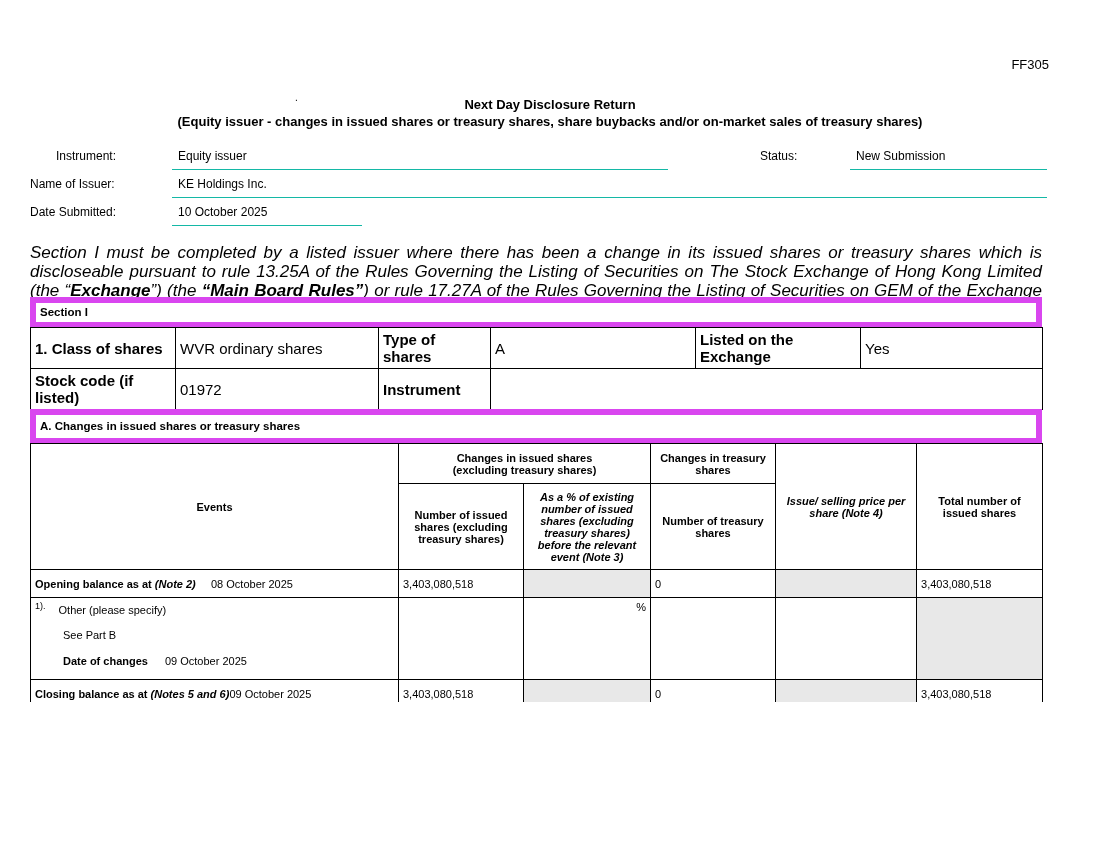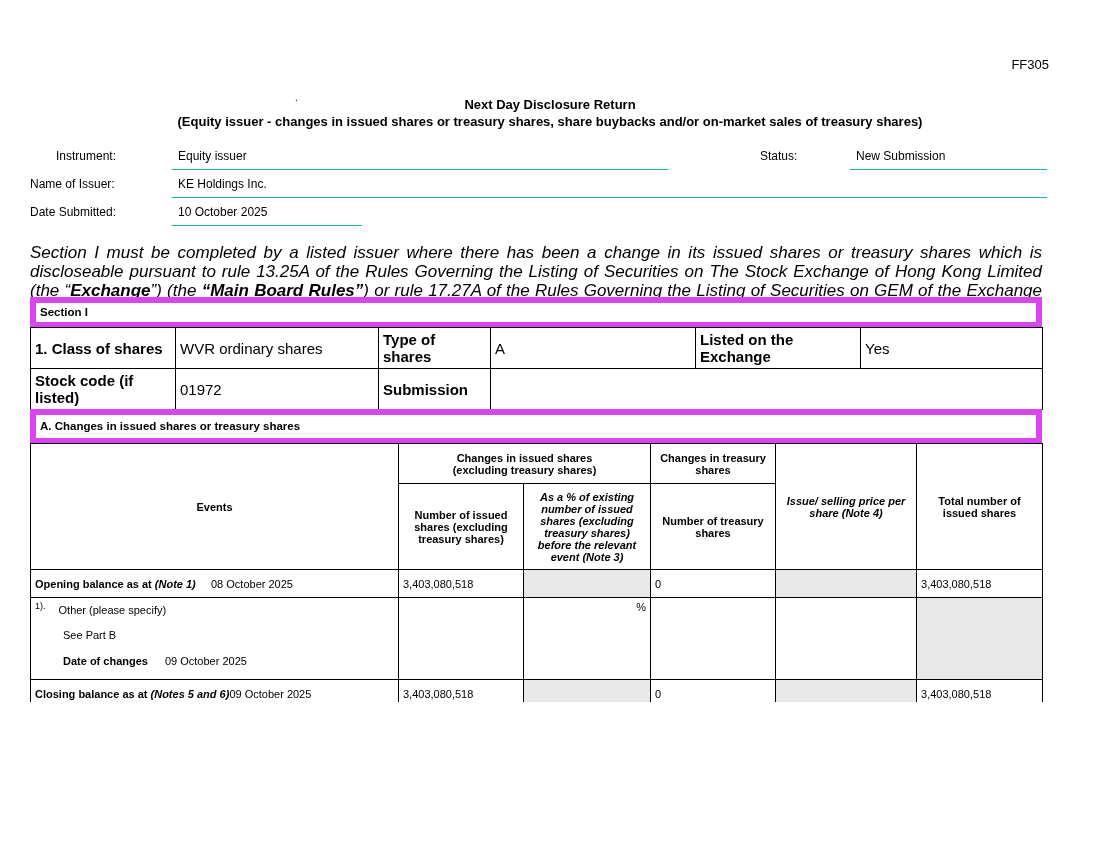--- a/index.html
+++ b/index.html
@@ -107,21 +107,21 @@
         <td class="b">1. Class of shares</td>
         <td>WVR ordinary shares</td>
         <td class="b">Type of shares</td>
         <td>A</td>
         <td class="b">Listed on the Exchange</td>
         <td>Yes</td>
       </tr>
       <tr>
         <td class="b">Stock code (if listed)</td>
         <td>01972</td>
-        <td class="b">Submission</td>
+        <td class="b">Instrument</td>
         <td colspan="3"></td>
       </tr>
     </tbody>
       </table>
 
     <div class="band part-a">A. Changes in issued shares or treasury shares</div>
 
     <table class="grid t2">
       <colgroup>
         <col style="width:368px">
@@ -143,21 +143,21 @@
         <th rowspan="2">Total number of issued shares</th>
       </tr>
       <tr class="h-sub">
         <th>Number of issued shares (excluding treasury shares)</th>
         <th class="th-pct">As a % of existing number of issued shares (excluding treasury shares) before the relevant event (Note 3)</th>
         <th>Number of treasury shares</th>
       </tr>
 
       <tr class="row-bal">
         <td>
-          <span class="bal-label"><span>Opening balance as at </span><span class="note">(Note 1)</span></span><span class="bal-date">08 October 2025</span>
+          <span class="bal-label"><span>Opening balance as at </span><span class="note">(Note 2)</span></span><span class="bal-date">08 October 2025</span>
         </td>
         <td class="num">3,403,080,518</td>
         <td class="shade"></td>
         <td class="num">0</td>
         <td class="shade"></td>
         <td class="num">3,403,080,518</td>
       </tr>
 
       <tr class="row-event">
         <td>

